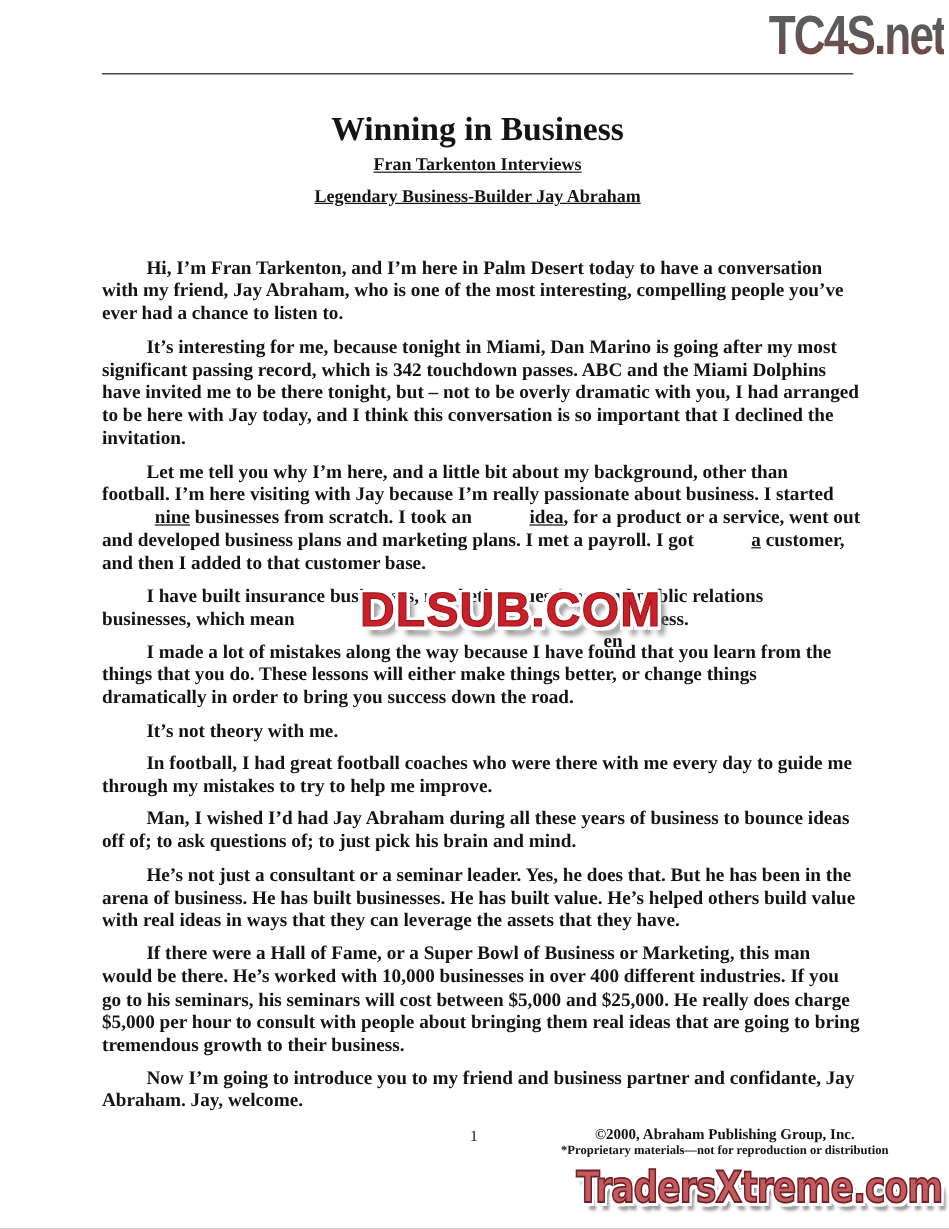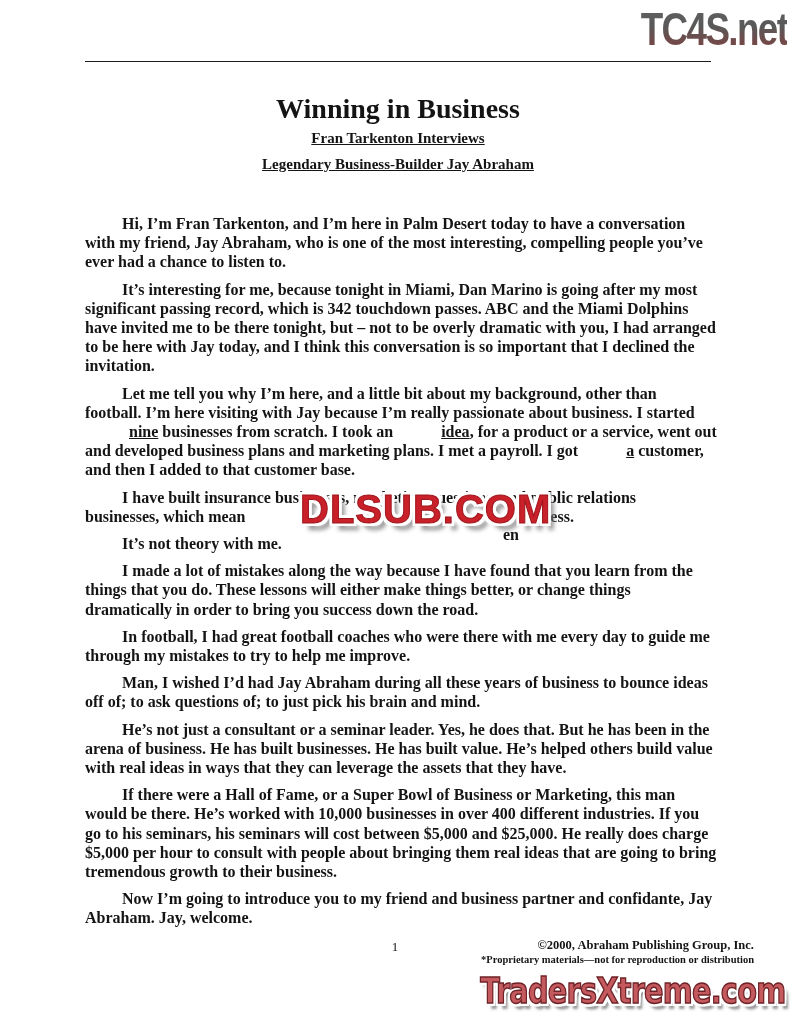--- a/index.html
+++ b/index.html
@@ -114,21 +114,21 @@
   .pageno {
     position: absolute;
     top: 939px; left: 380px; width: 30px;
     text-align: center;
     font-size: 13px;
     font-weight: normal;
   }
   .copyblock {
     position: absolute;
     top: 938px; left: 454px; width: 300px;
-    text-align: right;
+    text-align: center;
   }
   .copyline { font-weight: bold; font-size: 12.5px; line-height: 15px; }
   .propline { font-weight: bold; font-size: 10.5px; line-height: 13px; }
 
   
   .traders {
     position: absolute;
     top: 970px; right: 6px;
     z-index: 2;
     font-family: "DejaVu Sans", sans-serif;
@@ -166,22 +166,22 @@
     <p>It’s interesting for me, because tonight in Miami, Dan Marino is going after my most significant passing record, which is 342 touchdown passes. ABC and the Miami Dolphins have invited me to be there tonight, but – not to be overly dramatic with you, I had arranged to be here with Jay today, and I think this conversation is so important that I declined the invitation.</p>
     <p><span>Let me tell you why I’m here, and a little bit about my background, other than football. I’m here visiting with Jay because I’m really passionate about business.  I started </span><span class="u">nine</span><span> businesses from scratch.  I took an </span><span class="u">idea</span><span>, for a product or a service, went out and developed business plans and marketing plans.  I met a payroll.  I got </span><span class="u">a</span><span> customer, and then I added to that customer base.</span></p>
     <div class="p4">
       <div class="l1">I have built insurance businesses, marketing questions, and public relations</div>
       <div class="l2">
         <span class="fragL">businesses, which mean</span>
         <span class="fragM">en</span>
         <span class="fragR">iness.</span>
       </div>
     </div>
+    <p>I made a lot of mistakes along the way because I have found that you learn from the things that you do. These lessons will either make things better, or change things dramatically in order to bring you success down the road.</p>
     <p>It’s not theory with me.</p>
-    <p>I made a lot of mistakes along the way because I have found that you learn from the things that you do. These lessons will either make things better, or change things dramatically in order to bring you success down the road.</p>
     <p>In football, I had great football coaches who were there with me every day to guide me through my mistakes to try to help me improve.</p>
     <p>Man, I wished I’d had Jay Abraham during all these years of business to bounce ideas off of; to ask questions of; to just pick his brain and mind.</p>
     <p>He’s not just a consultant or a seminar leader.  Yes, he does that.  But he has been in the arena of business.  He has built businesses.  He has built value.  He’s helped others build value with real ideas in ways that they can leverage the assets that they have.</p>
     <p>If there were a Hall of Fame, or a Super Bowl of Business or Marketing, this man would be there.   He’s worked with 10,000 businesses in over 400 different industries.  If you go to his seminars, his seminars will cost between $5,000 and $25,000.  He really does charge $5,000 per hour to consult with people about bringing them real ideas that are going to bring tremendous growth to their business.</p>
     <p>Now I’m going to introduce you to my friend and business partner and confidante, Jay Abraham.  Jay, welcome.</p>
   </div>
 
   <div class="dlsub">DLSUB.COM</div>
 
   <div class="pageno">1</div>

